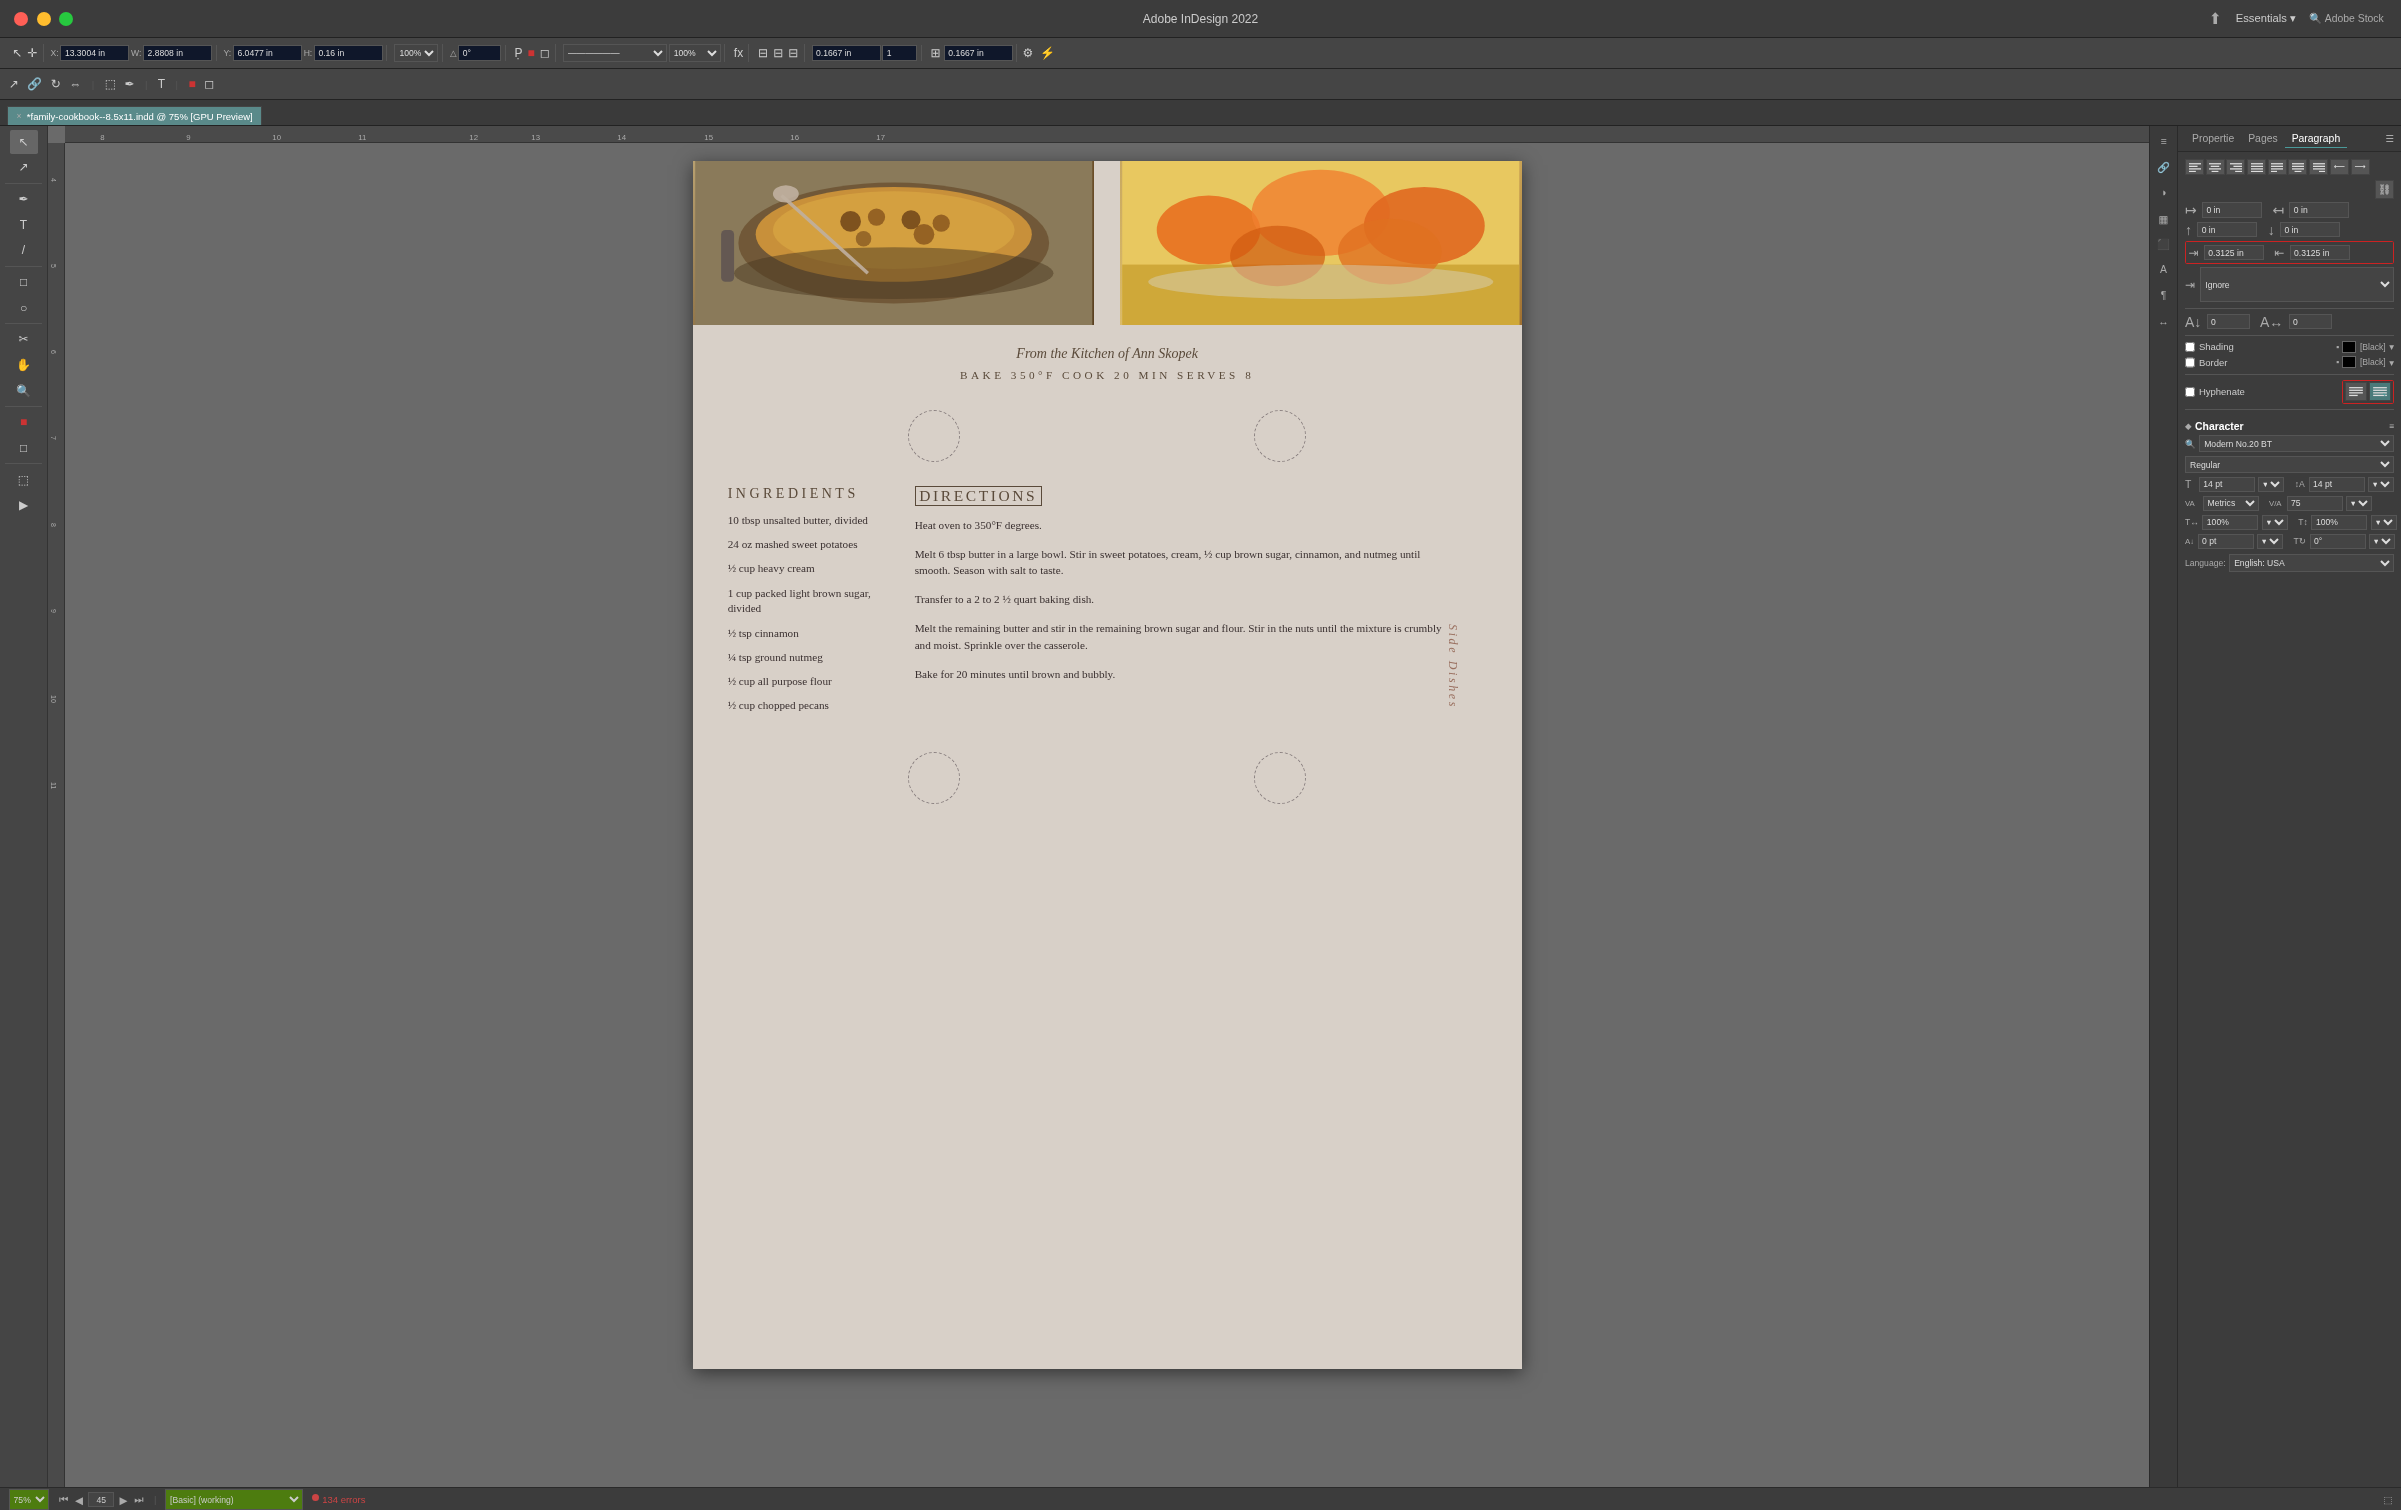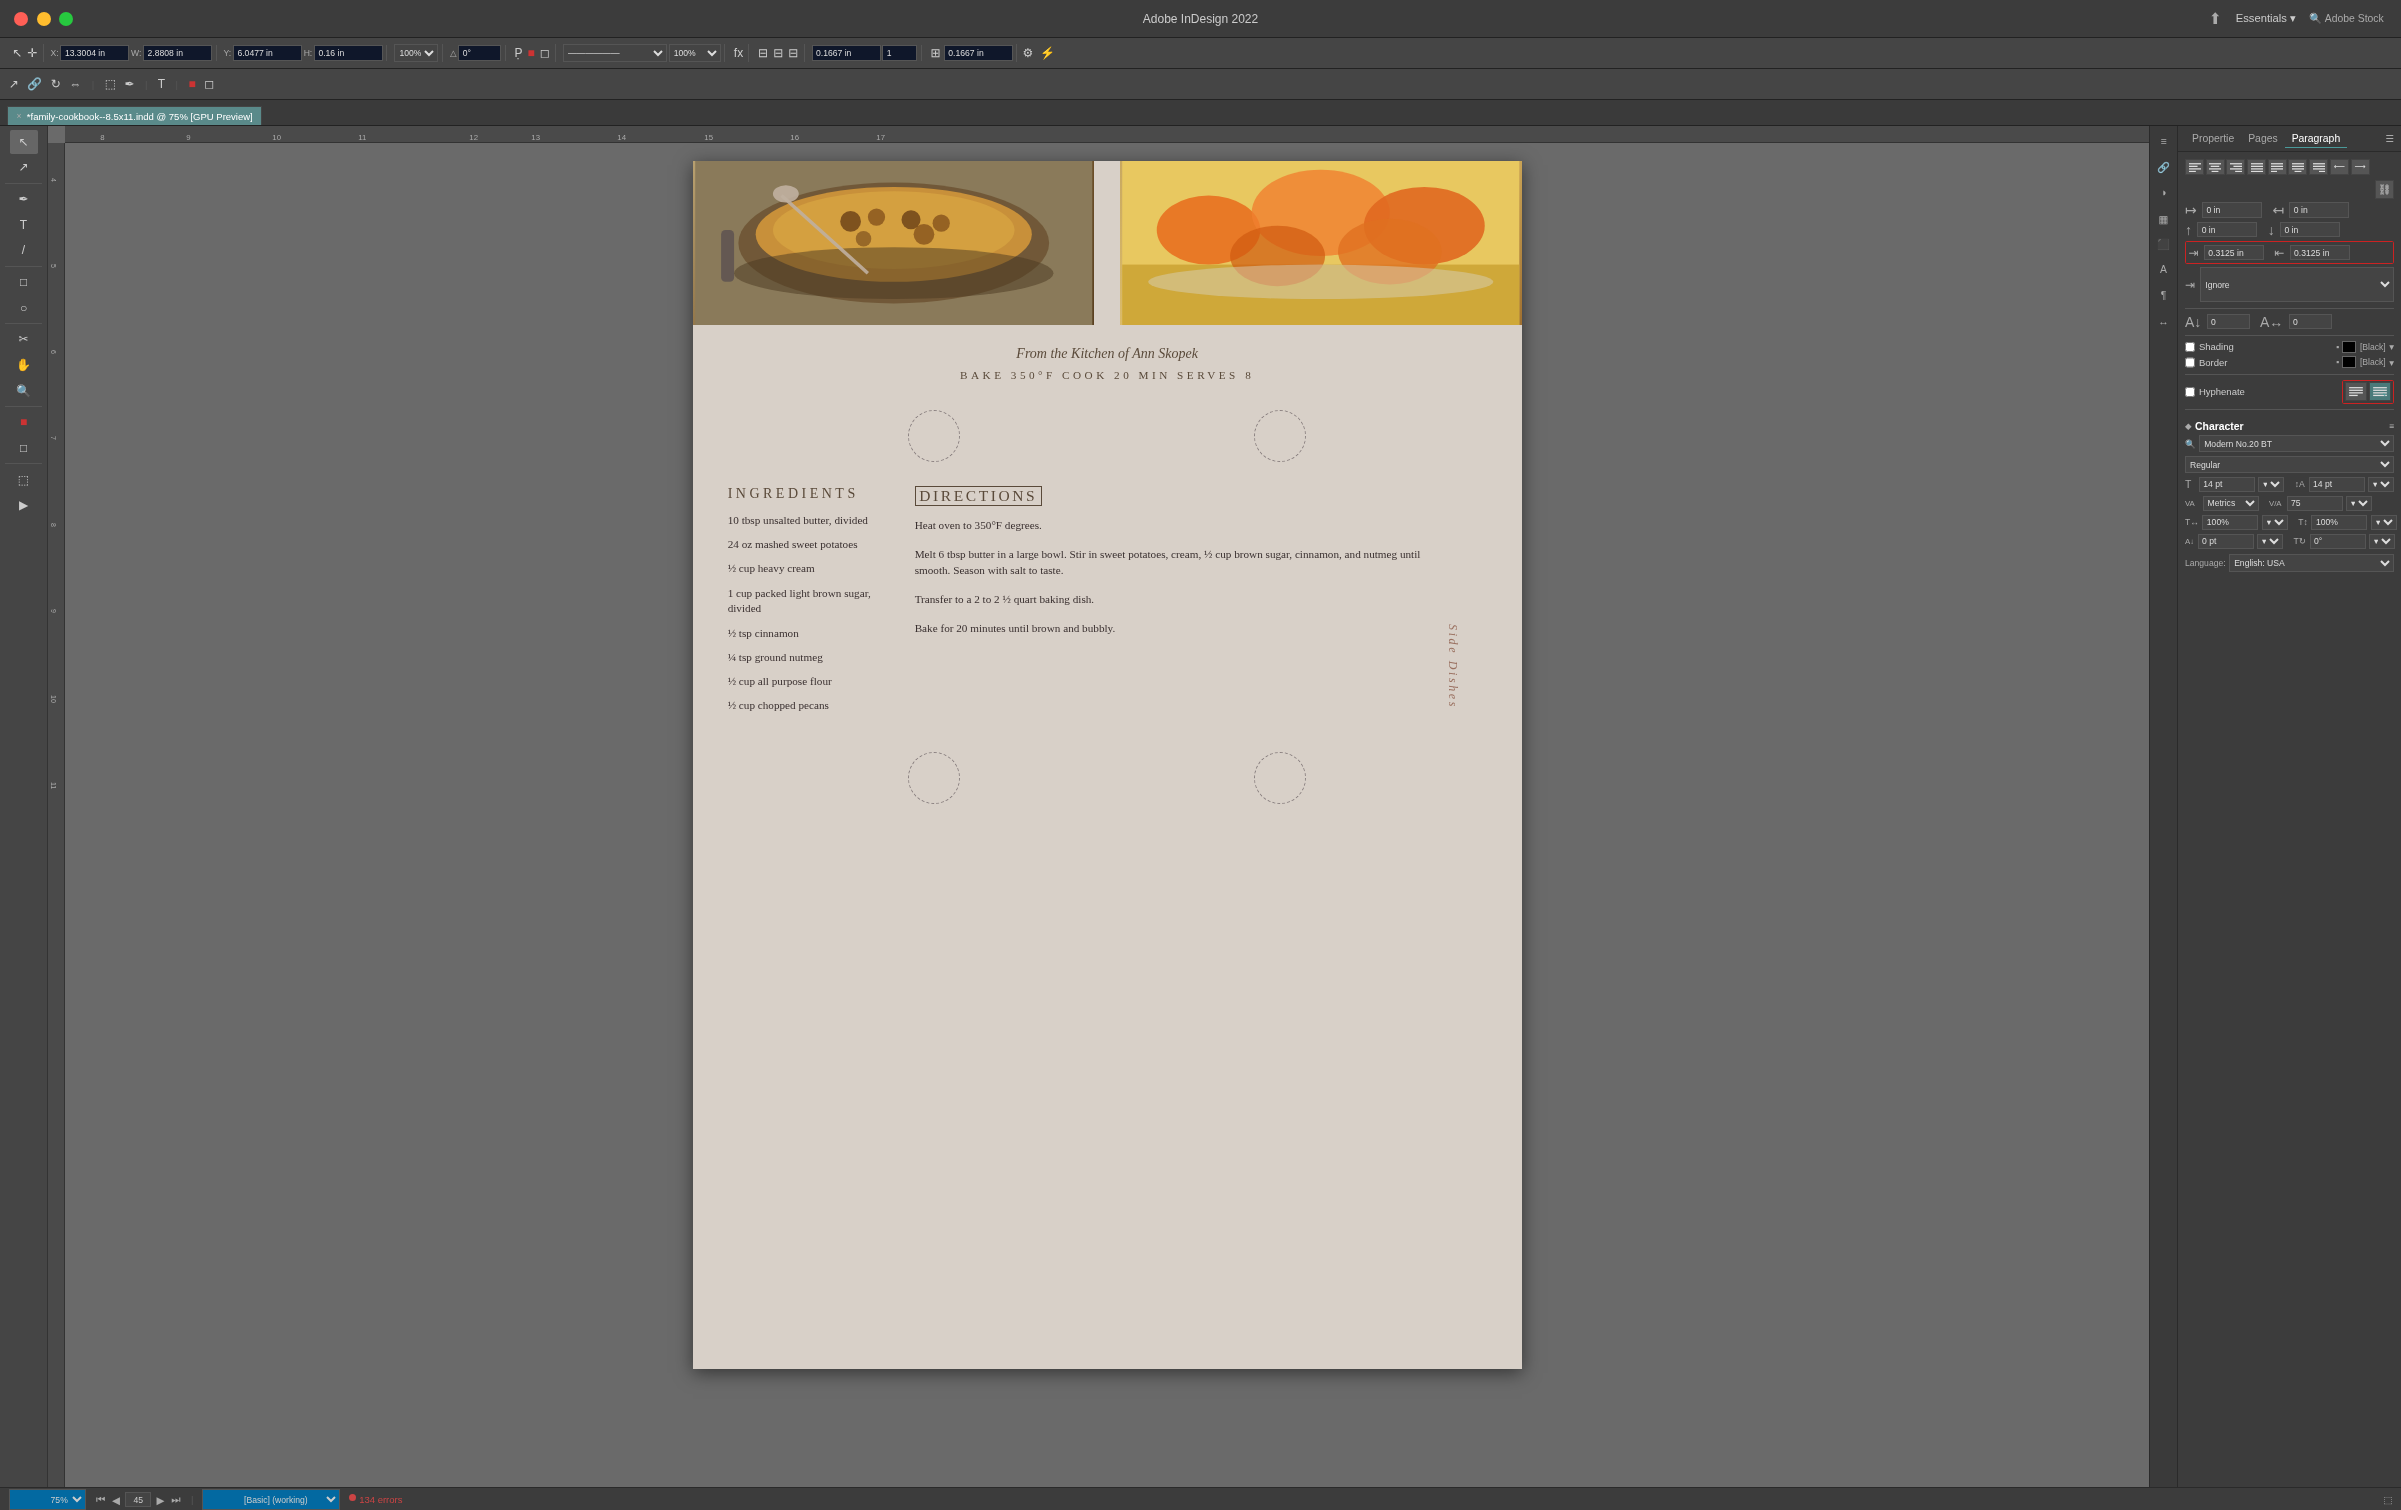--- a/index.html
+++ b/index.html
@@ -530,26 +530,25 @@
     }
     .status-btn {
       background: none;
       border: none;
       color: #aaa;
       cursor: pointer;
       font-size: 10.4px;
       padding: 0 1.7px;
     }
     .status-select {
-      background: #0369a1;
+      background: #4d7c0f;
       border: 0.9px solid #555;
       color: #ccc;
       font-size: 8.6px;
       height: 21px;
-      padding-left: 37px;
     }
     .status-error {
       display: flex;
       align-items: flex-start;
       gap: 3.5px;
       color: #cc4444;
     }
     .status-dot { width: 7px; height: 7px; background: #cc4444; border-radius: 50%; display: inline-block; }
 
     
@@ -830,20 +829,21 @@
             <div class="ingredient-item">¼ tsp ground nutmeg</div>
             <div class="ingredient-item">½ cup all purpose flour</div>
             <div class="ingredient-item">½ cup chopped pecans</div>
           </div>
 
           <div class="directions-col">
             <div class="directions-title">DIRECTIONS</div>
             <div class="direction-text">Heat oven to 350°F degrees.</div>
             <div class="direction-text">Melt 6 tbsp butter in a large bowl. Stir in sweet potatoes, cream, ½ cup brown sugar, cinnamon, and nutmeg until smooth. Season with salt to taste.</div>
             <div class="direction-text">Transfer to a 2 to 2 ½ quart baking dish.</div>
+            <div class="direction-text">Melt the remaining butter and stir in the remaining brown sugar and flour. Stir in the nuts until the mixture is crumbly and moist. Sprinkle over the casserole.</div>
             <div class="direction-text">Bake for 20 minutes until brown and bubbly.</div>
           </div>
 
           <div style="position:relative;width:26px;flex-shrink:0;">
             <div style="position:absolute;right:-8.6px;top:173px;transform:rotate(90deg);font-family:Georgia,serif;font-size:12px;font-style:italic;color:#9a7060;letter-spacing:2.6px;white-space:nowrap;">Side Dishes</div>
           </div>
         </div>
 
 
         <div class="recipe-circles" style="padding:14px 69px;">

